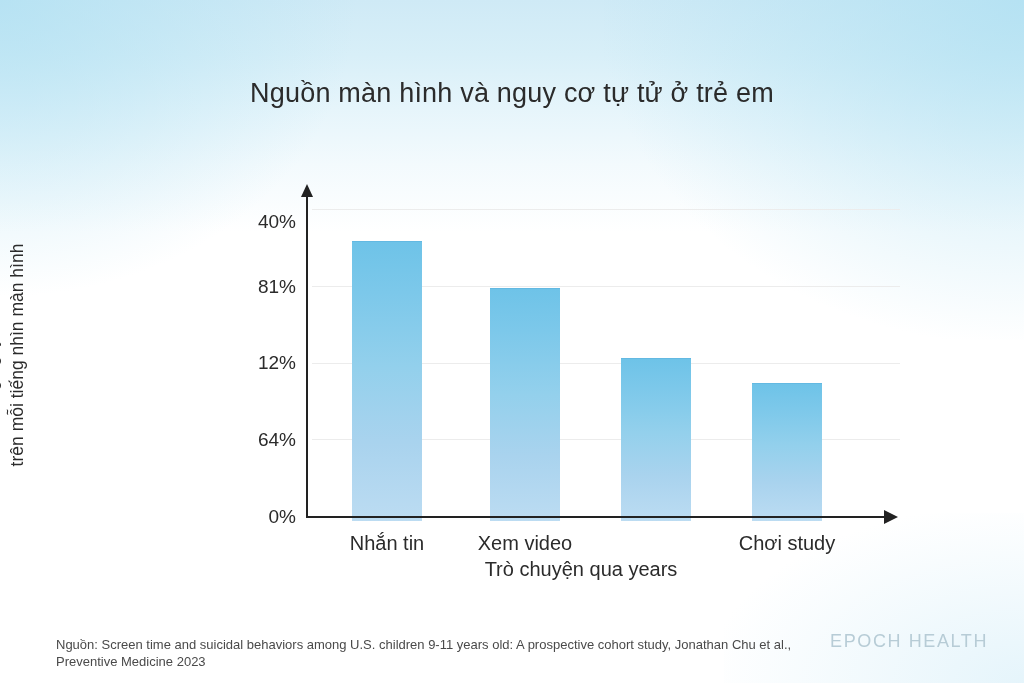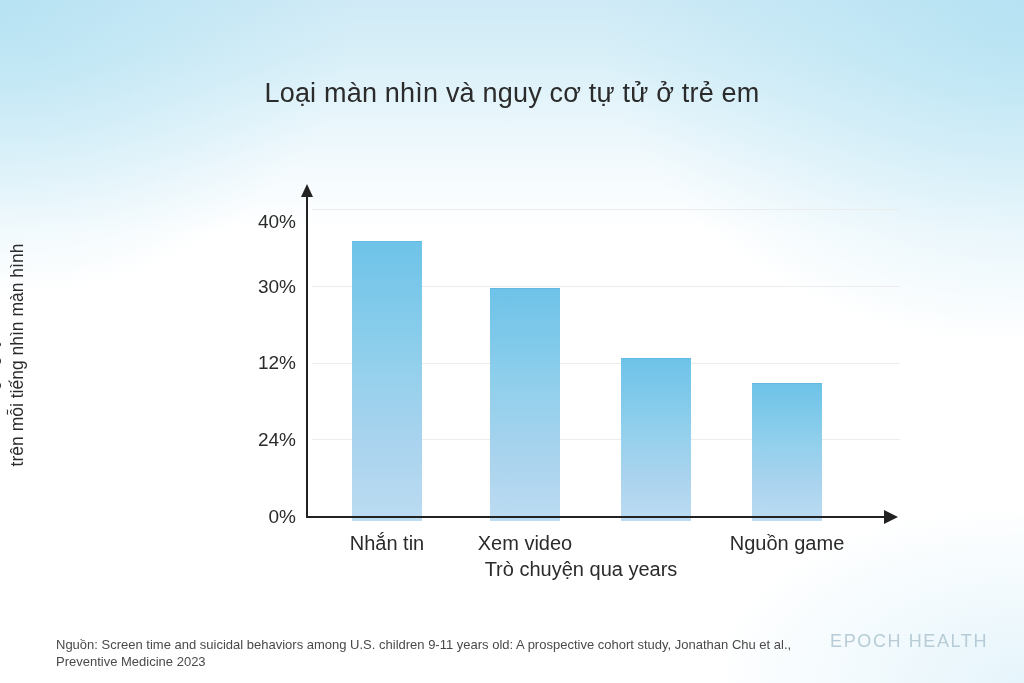--- a/index.html
+++ b/index.html
@@ -202,32 +202,32 @@
 </style>
 </head>
 <body>
 
 <div id="slide">
 
   <div id="bg-tint-left"></div>
   <div id="bg-tint-right"></div>
   <div id="bg-tint-bottomright"></div>
 
-  <div id="chart-title">Loại màn nhìn và nguy cơ tự tử ở trẻ em</div>
+  <div id="chart-title">Nguồn màn hình và nguy cơ tự tử ở trẻ em</div>
 
   <div id="y-axis-title">
     <div>% Tăng nguy cơ tự tử</div>
     <div>trên mỗi tiếng nhìn màn hình</div>
   </div>
 
   <div id="y-ticks">
     <div class="y-tick" style="top: 23px; margin-top: 12px;">40%</div>
-    <div class="y-tick" style="top: 100px;">30%</div>
+    <div class="y-tick" style="top: 100px;">81%</div>
     <div class="y-tick" style="top: 176px;">12%</div>
-    <div class="y-tick" style="top: 253px;">24%</div>
+    <div class="y-tick" style="top: 253px;">64%</div>
     <div class="y-tick" style="top: 330px;">0%</div>
   </div>
 
   <div id="plot">
 
     <div class="gridline" style="top: 33px;"></div>
     <div class="gridline" style="top: 110px;"></div>
     <div class="gridline" style="top: 187px;"></div>
     <div class="gridline" style="top: 263px;"></div>
 
@@ -240,19 +240,19 @@
     <div class="bar" style="left: 315px; width: 70px; height: 161.942px;"></div>
     <div class="bar" style="left: 446px; width: 70px; height: 137.382px;"></div>
 
     <div id="x-axis-line"></div>
     <div id="x-axis-arrow"></div>
   </div>
 
   <div class="x-label" style="left: 430px; width: 190px;">Xem video</div>
   <div class="x-label" style="left: 292px; width: 190px;">Nhắn tin</div>
   <div class="x-label second-line" style="left: 451px; width: 260px;">Trò chuyện qua years</div>
-  <div class="x-label" style="left: 692px; width: 190px;">Nguồn game</div>
+  <div class="x-label" style="left: 692px; width: 190px;">Chơi study</div>
 
   <div id="source-line1">Nguồn: Screen time and suicidal behaviors among U.S. children 9-11 years old: A prospective cohort study, Jonathan Chu et al.,</div>
   <div id="source-line2">Preventive Medicine 2023</div>
   <div id="brand-logo">EPOCH HEALTH</div>
 
 </div>
 
 </body></html>

